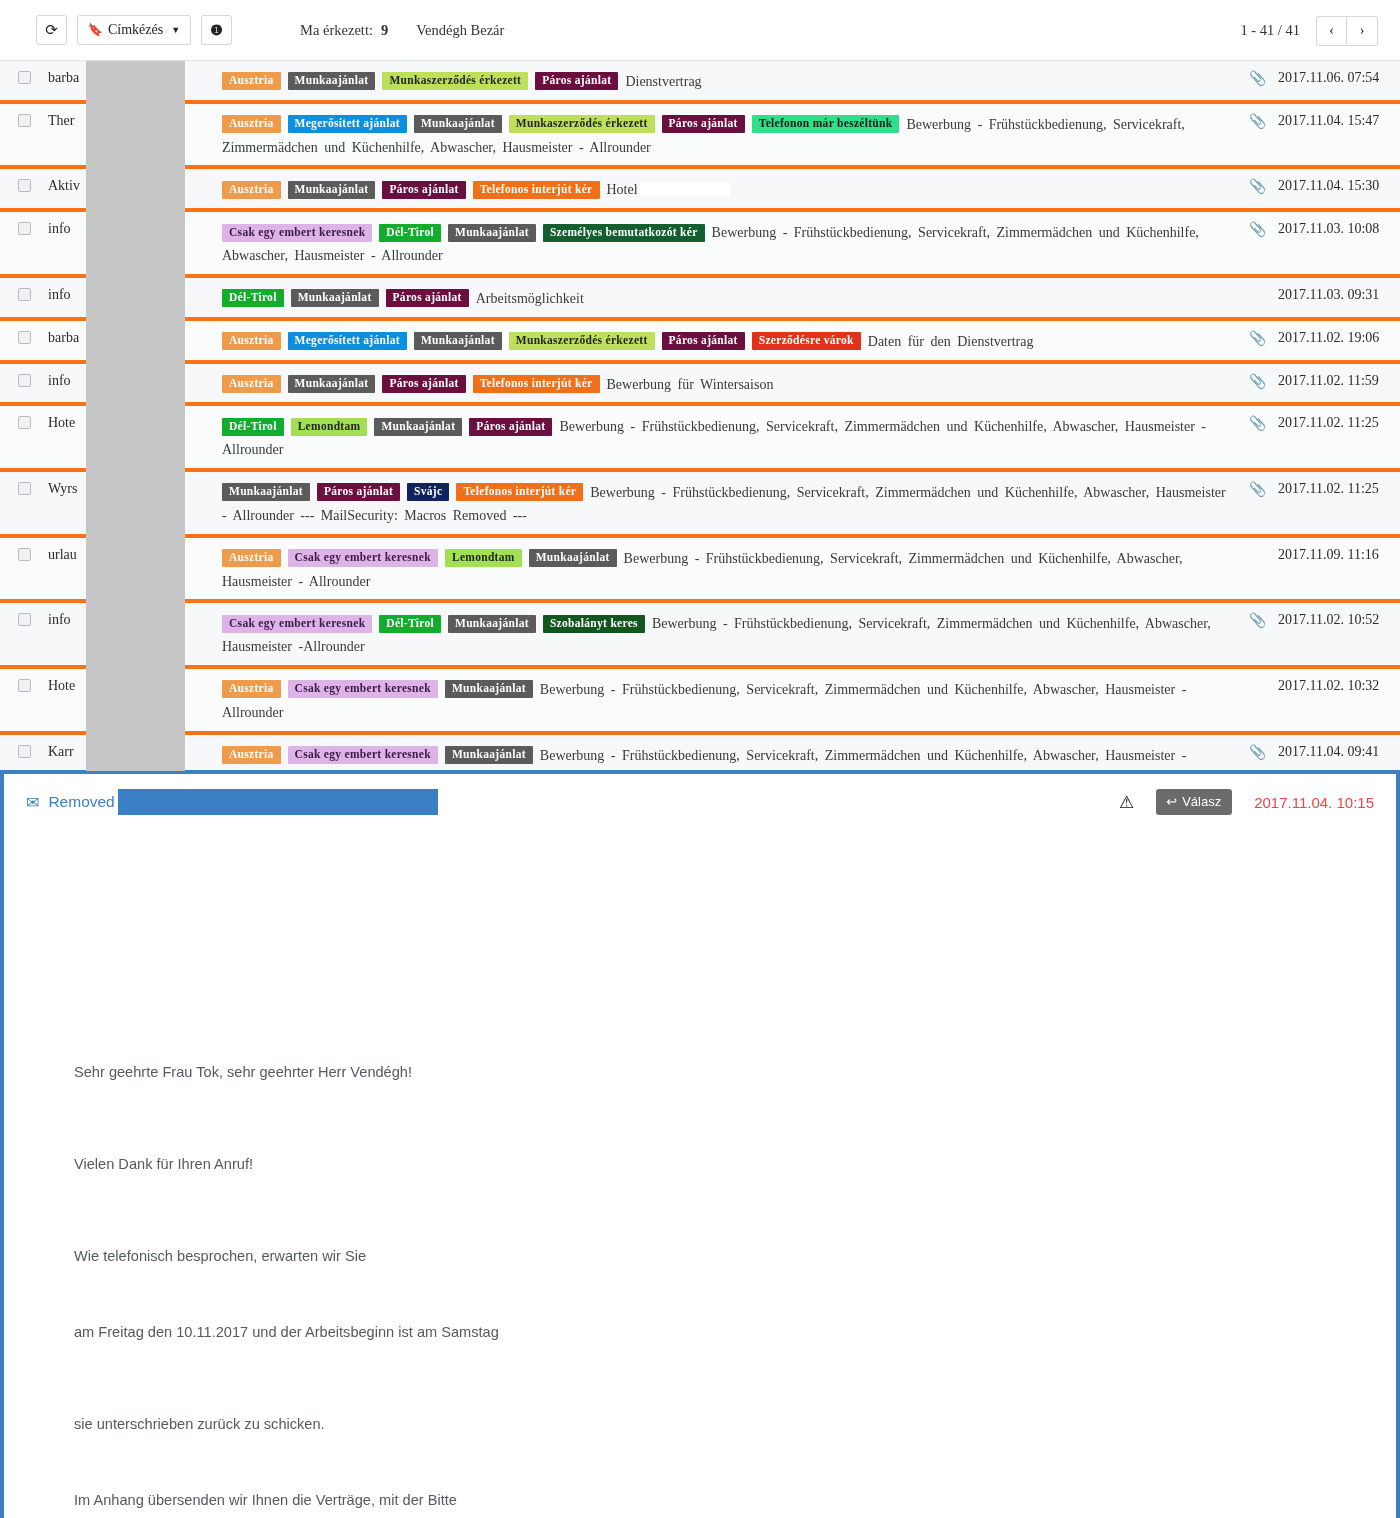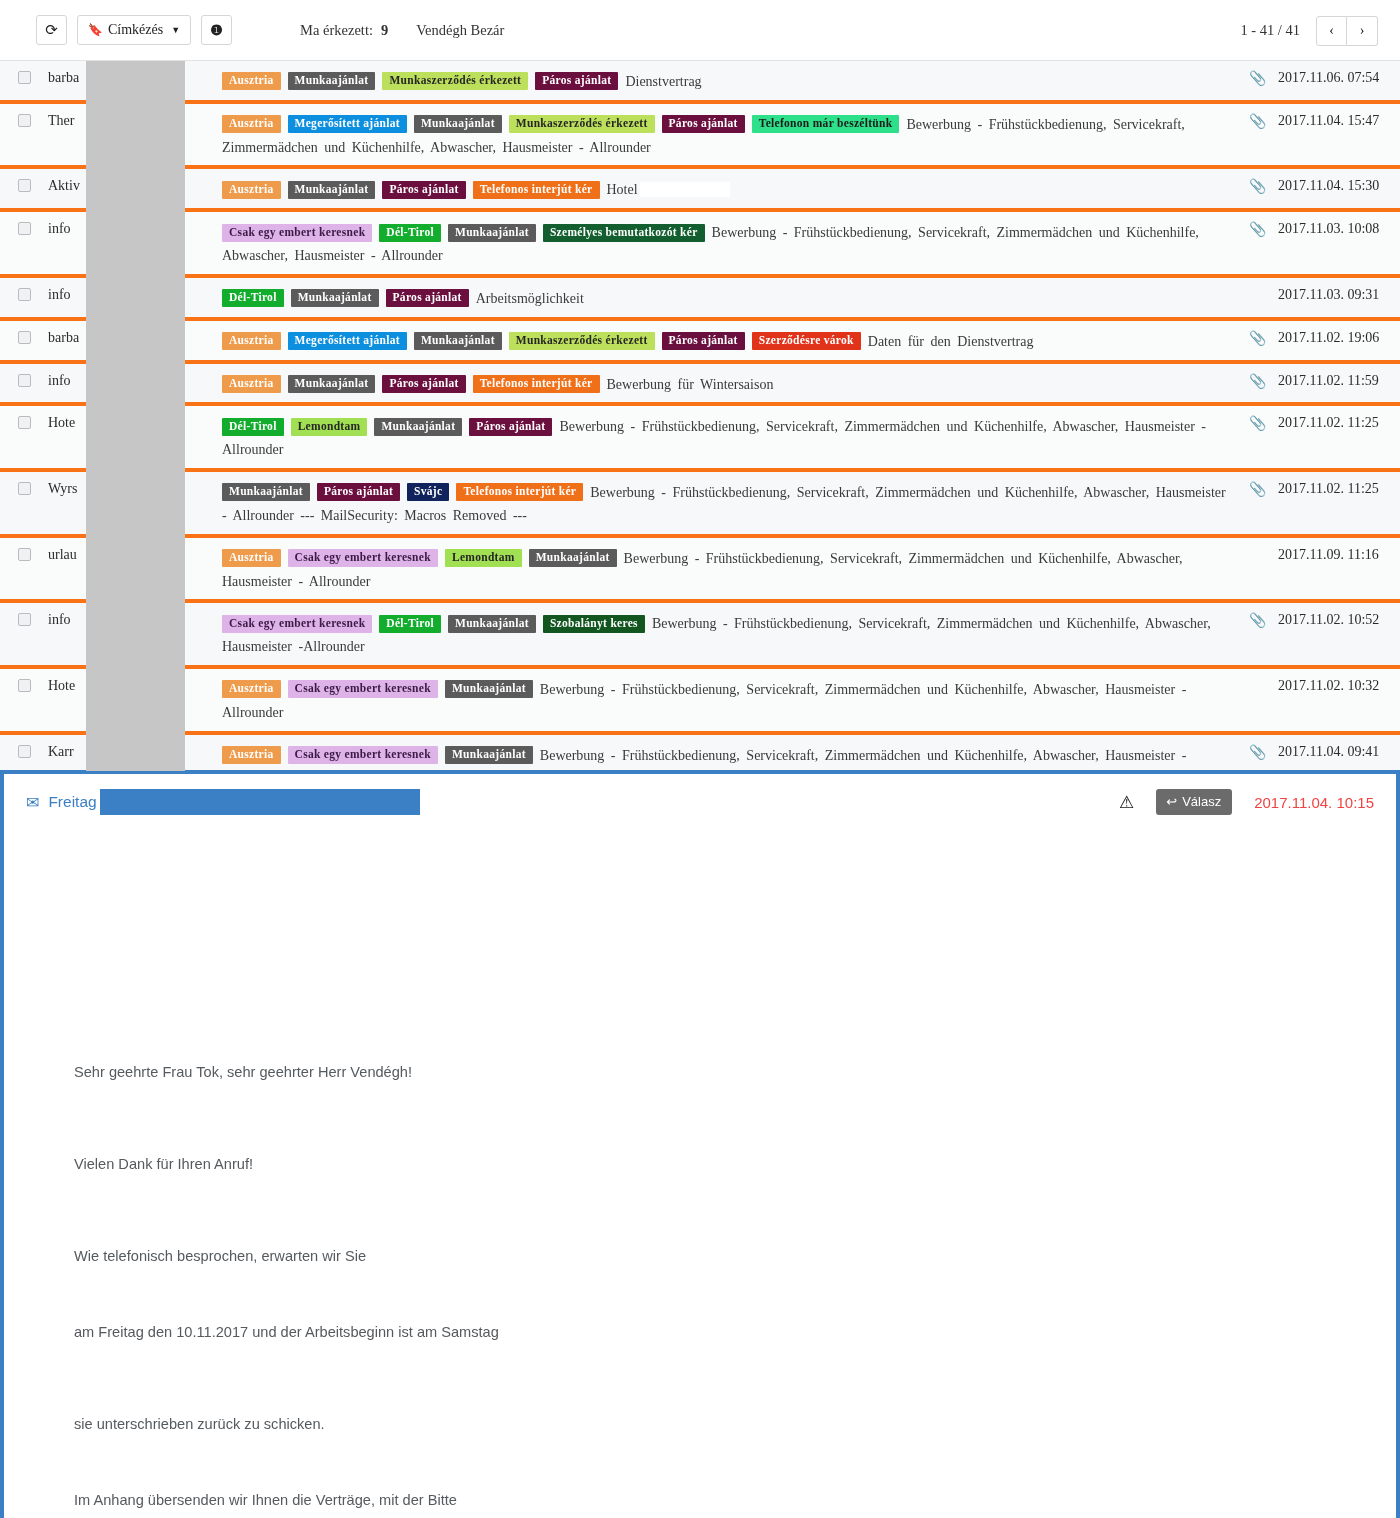--- a/index.html
+++ b/index.html
@@ -426,21 +426,21 @@
         <div class="cell-attach"><span>📎</span></div>
         <div class="cell-date">2017.10.31.   14:22</div>
       </div>
     </div>
 
   <div class="redaction-sender"></div>
 
   <div class="preview">
     <div class="pv-head">
       <span class="pv-envelope">✉</span>
-      <span class="pv-from">Freitag</span>
+      <span class="pv-from">Removed</span>
       <span class="pv-redact"></span>
 
       <div class="pv-head-right">
         <span class="warn-icon">⚠</span>
         <button class="reply-btn">
           <span>↩</span>
           <span>Válasz</span>
         </button>
         <span class="pv-date">2017.11.04. 10:15</span>
       </div>

